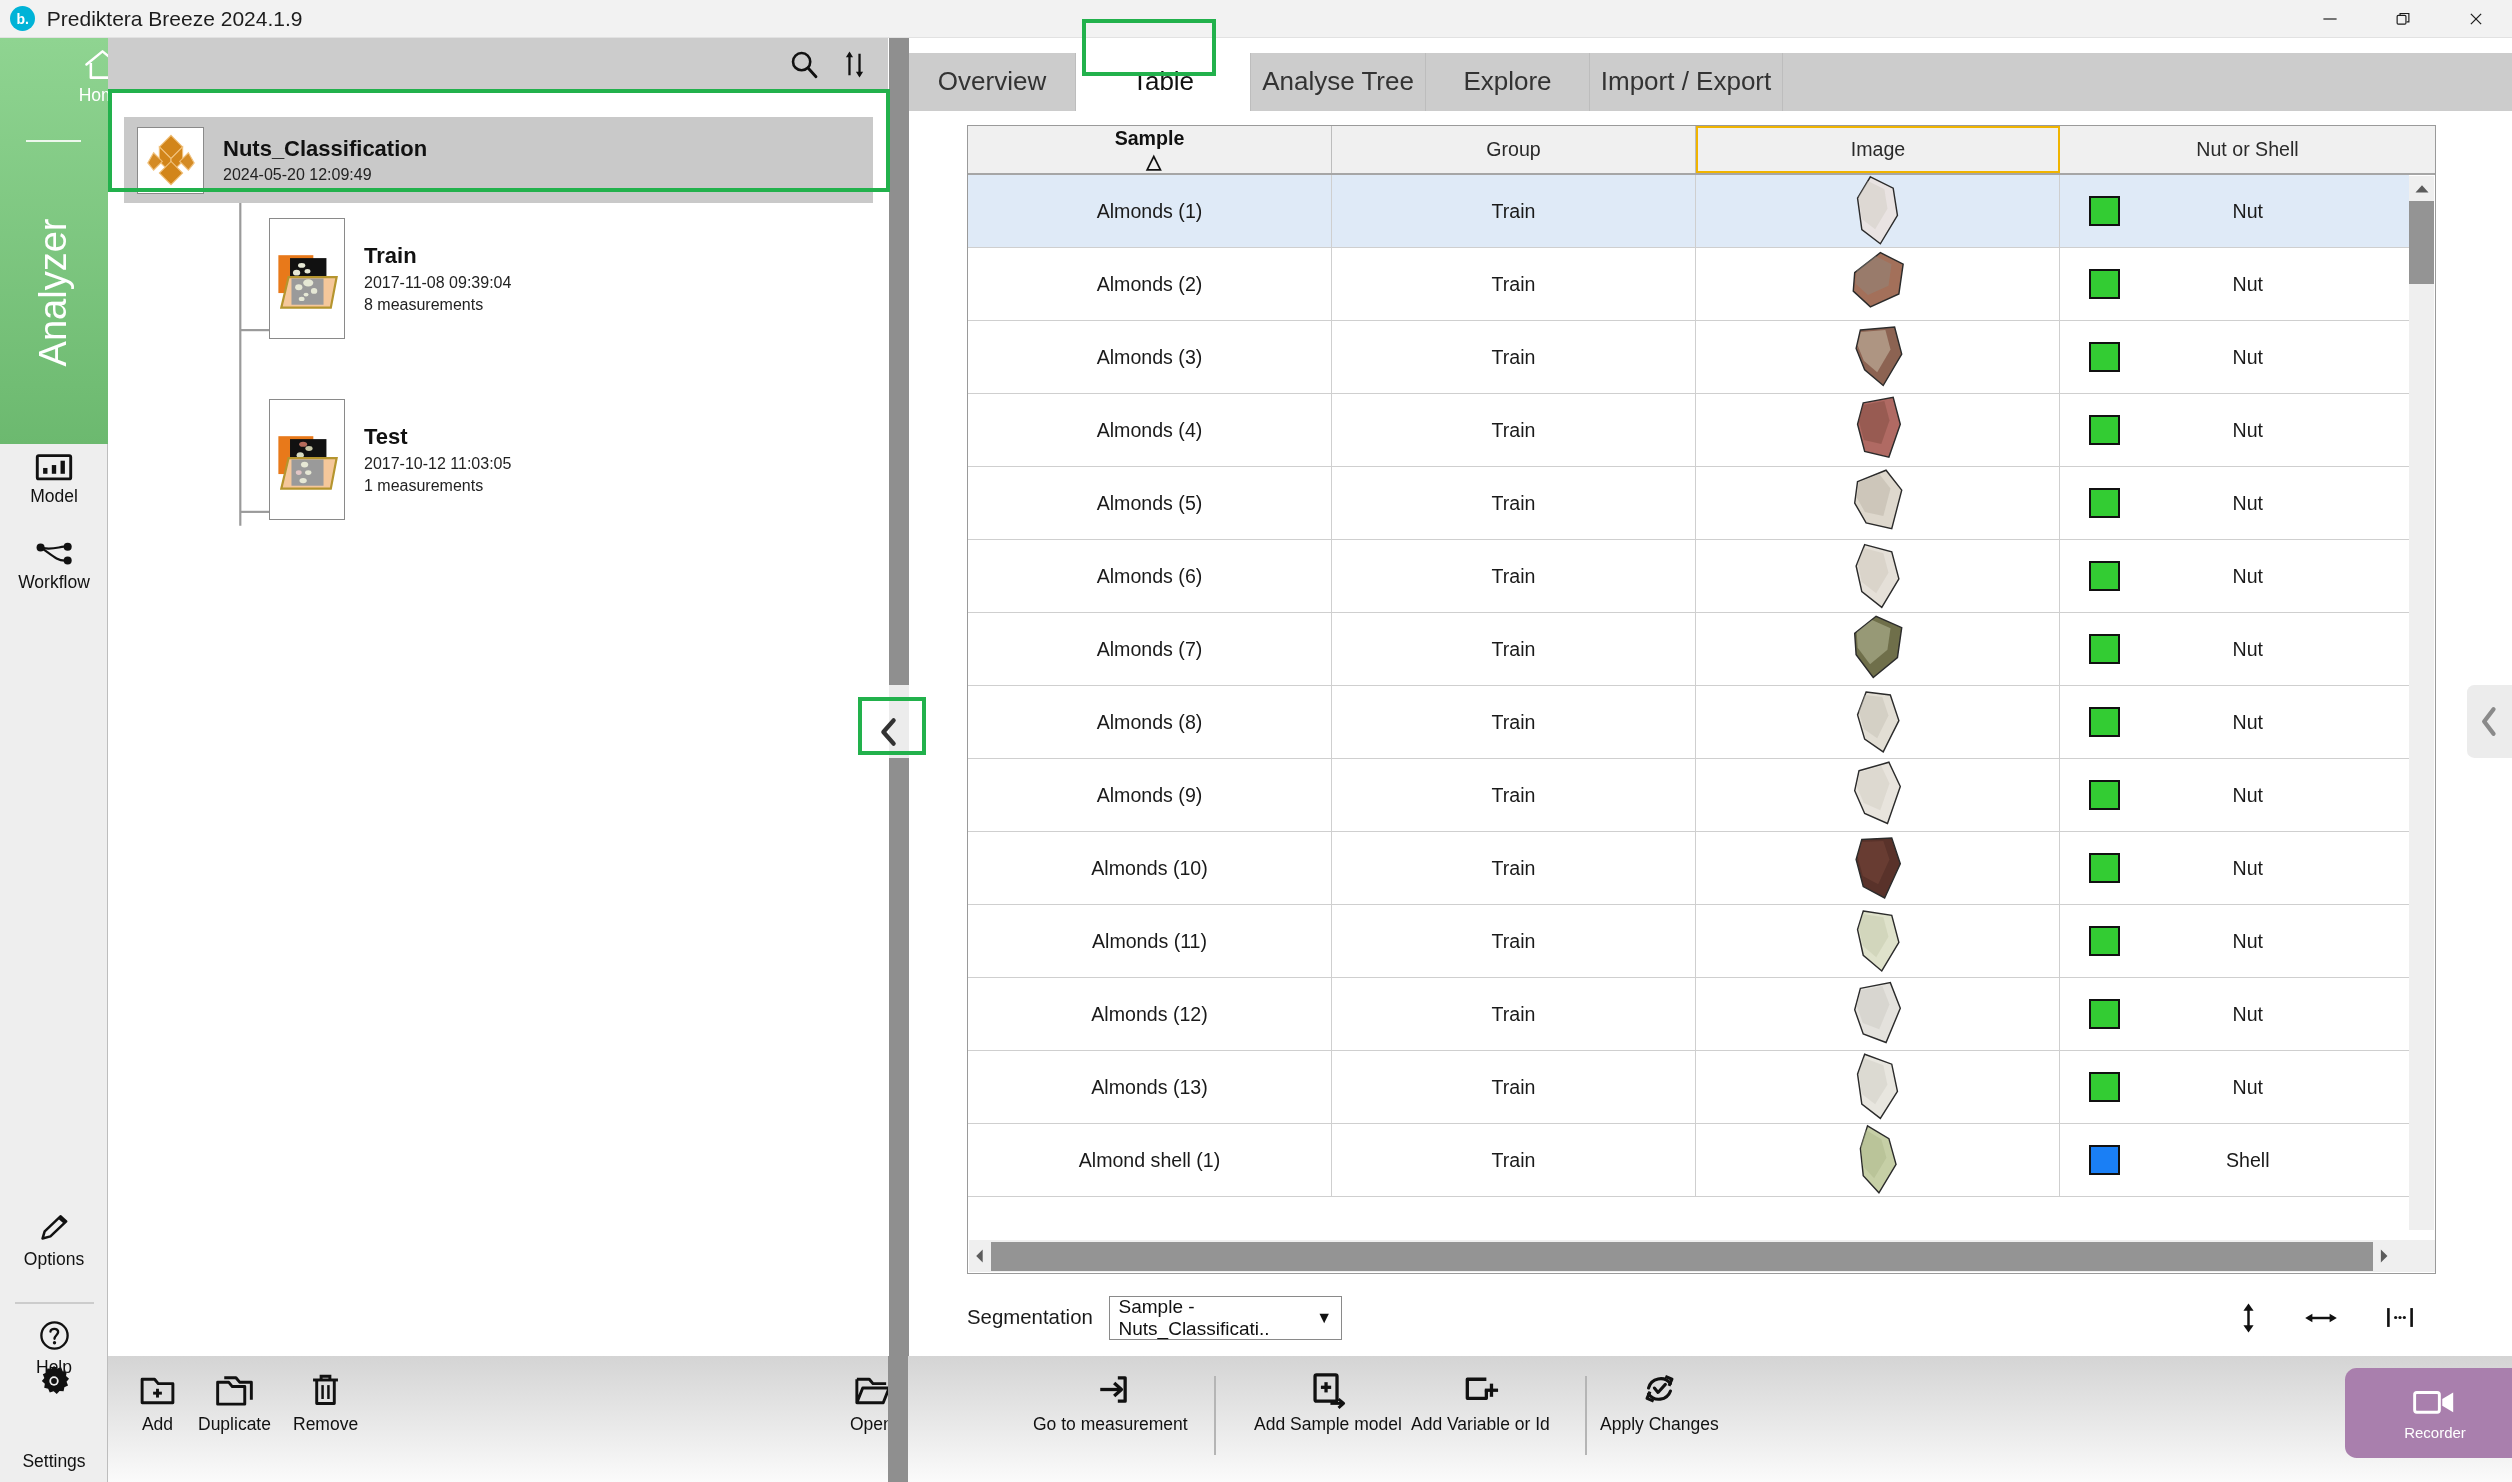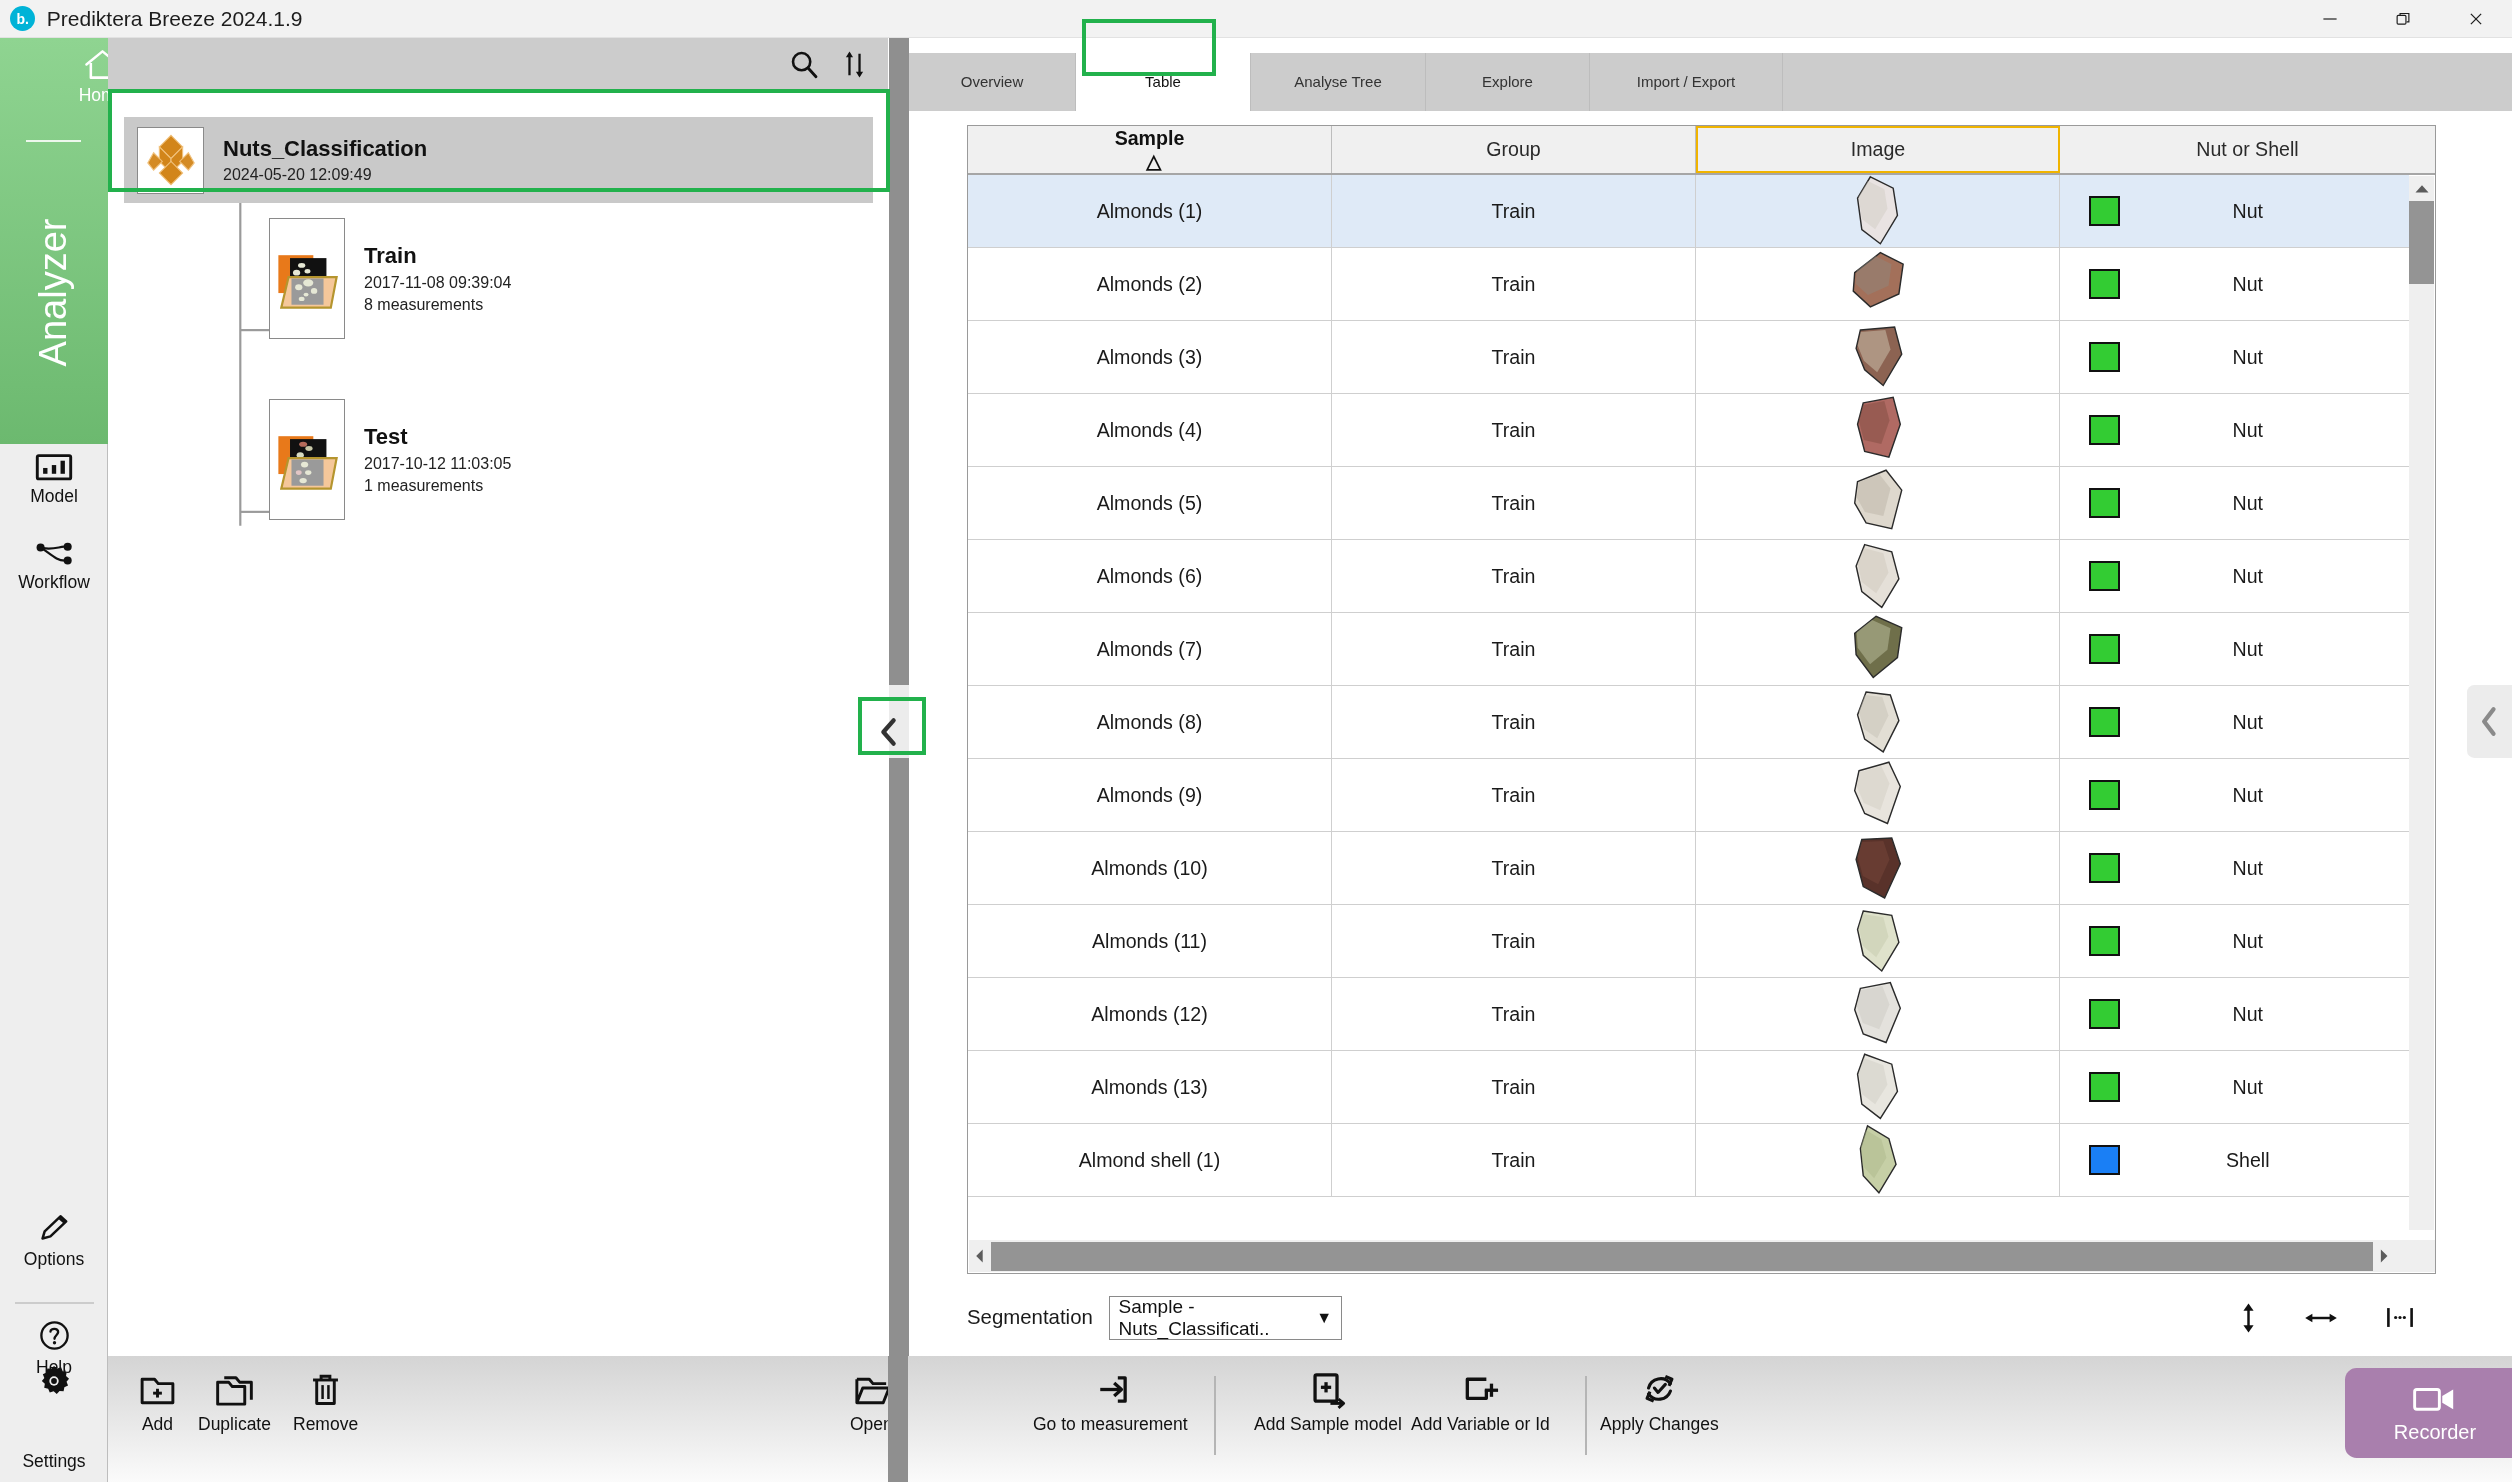--- a/index.html
+++ b/index.html
@@ -154,21 +154,21 @@
     position: absolute; left: 909px; top: 38px; width: 1603px; height: 1318px;
     background: #ffffff;
   }
   #tabbar {
     position: absolute; left: 0; top: 14.5px; width: 1603px; height: 58px;
     background: #cccccc;
     display: flex; align-items: stretch;
   }
   .tab {
     display: flex; align-items: center; justify-content: center;
-    font-size: 15px; color: #333333;
+    font-size: 26px; color: #333333;
     border-right: 0.7px solid #bdbdbd;
   }
   .tab.active { background: #ffffff; color: #111111; }
   #tab-overview { width: 167px; }
   #tab-table    { width: 175px; }
   #tab-analyse  { width: 175px; }
   #tab-explore  { width: 164px; }
   #tab-import   { width: 193px; }
   #tab-filler   { flex: 1; border-right: none; }
   #tab-highlight {
@@ -299,21 +299,21 @@
   #sep-1 { left: 305px; }
   #sep-2 { left: 676px; }
 
   #btn-recorder {
     position: absolute; left: 1436px; top: 12.4px;
     width: 180px; height: 90px; border-radius: 11.6px;
     background: #a97fad;
     display: flex; flex-direction: column; align-items: center; justify-content: center;
     color: #ffffff;
   }
-  #btn-recorder .lbl { font-size: 20px; margin-top: 5.8px; color:#fff; }
+  #btn-recorder .lbl { font-size: 15px; margin-top: 5.8px; color:#fff; }
 
   svg { display: block; }
 </style>
 </head>
 <body>
 
 <div id="titlebar">
   <div id="app-logo">b.</div>
   <div id="app-title">Prediktera Breeze 2024.1.9</div>
   <div id="win-controls">

